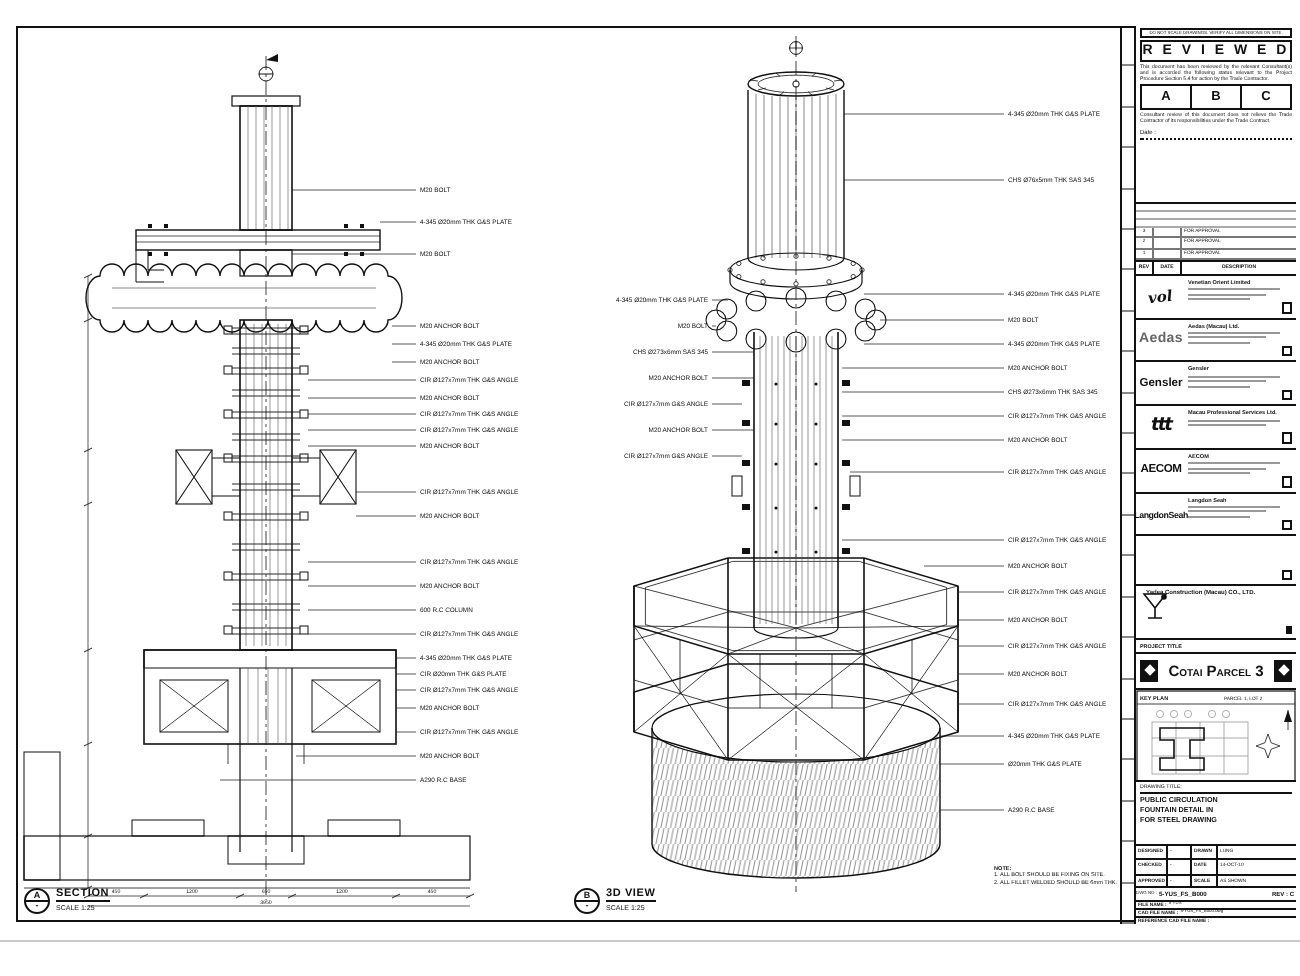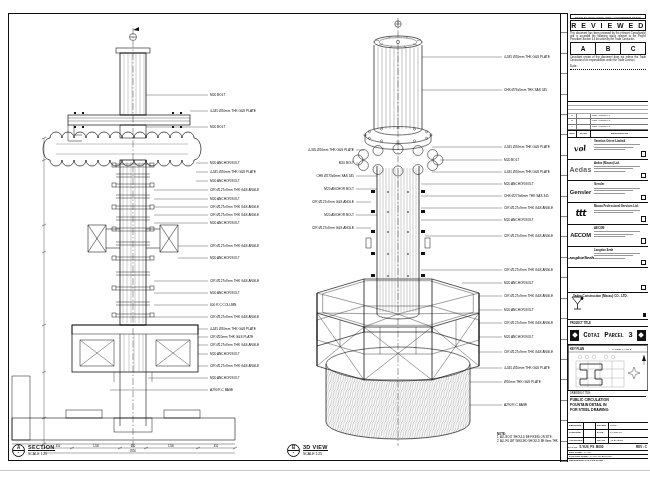--- a/index.html
+++ b/index.html
@@ -69,21 +69,21 @@
   .cons-empty{height:24px;border-bottom:1px solid #111;position:relative;}
   
   .tb-contractor{height:27px;border-bottom:1px solid #111;display:flex;position:relative;padding:2px;box-sizing:border-box;}
   .tb-contractor .cname{font-size:3px;font-weight:bold;line-height:1.2;margin-left:3px;}
   .blk{position:absolute;right:2px;bottom:2px;width:3.5px;height:3.5px;background:#111;}
   
   .tb-projlabel{height:7px;border-bottom:1px solid #111;font-size:2.7px;font-weight:bold;line-height:7px;padding-left:2px;box-sizing:border-box;}
   .tb-project{height:18px;border-bottom:1px solid #111;display:flex;align-items:center;justify-content:space-between;padding:0 2px;box-sizing:border-box;}
   .orn{width:9px;height:11px;background:#111;position:relative;}
   .orn::before{content:"";position:absolute;left:2.5px;top:3.5px;width:4px;height:4px;background:#fff;transform:rotate(45deg);}
-  .pname{font-family:Liberation Mono, monospace;font-variant:small-caps;font-size:7.5px;font-weight:bold;}
+  .pname{font-family:Liberation Sans, sans-serif;font-variant:small-caps;font-size:7.5px;font-weight:bold;}
   
   .tb-keyplan{height:46px;border-bottom:1px solid #111;position:relative;}
   
   .tb-dtitle{height:32px;border-bottom:1px solid #111;padding:1px 2px;box-sizing:border-box;}
   .dt-label{font-size:2.6px;border-bottom:0.5px solid #111;padding-bottom:0.5px;margin-bottom:1.5px;}
   .dt-line{font-size:3.6px;font-weight:bold;line-height:1.35;}
   
   .tb-sign{height:21px;display:flex;flex-direction:column;border-bottom:1px solid #111;box-sizing:border-box;}
   .sg-row{flex:1;display:flex;font-size:2.4px;border-bottom:0.5px solid #111;align-items:center;}
   .sg-row:last-child{border-bottom:none;}

